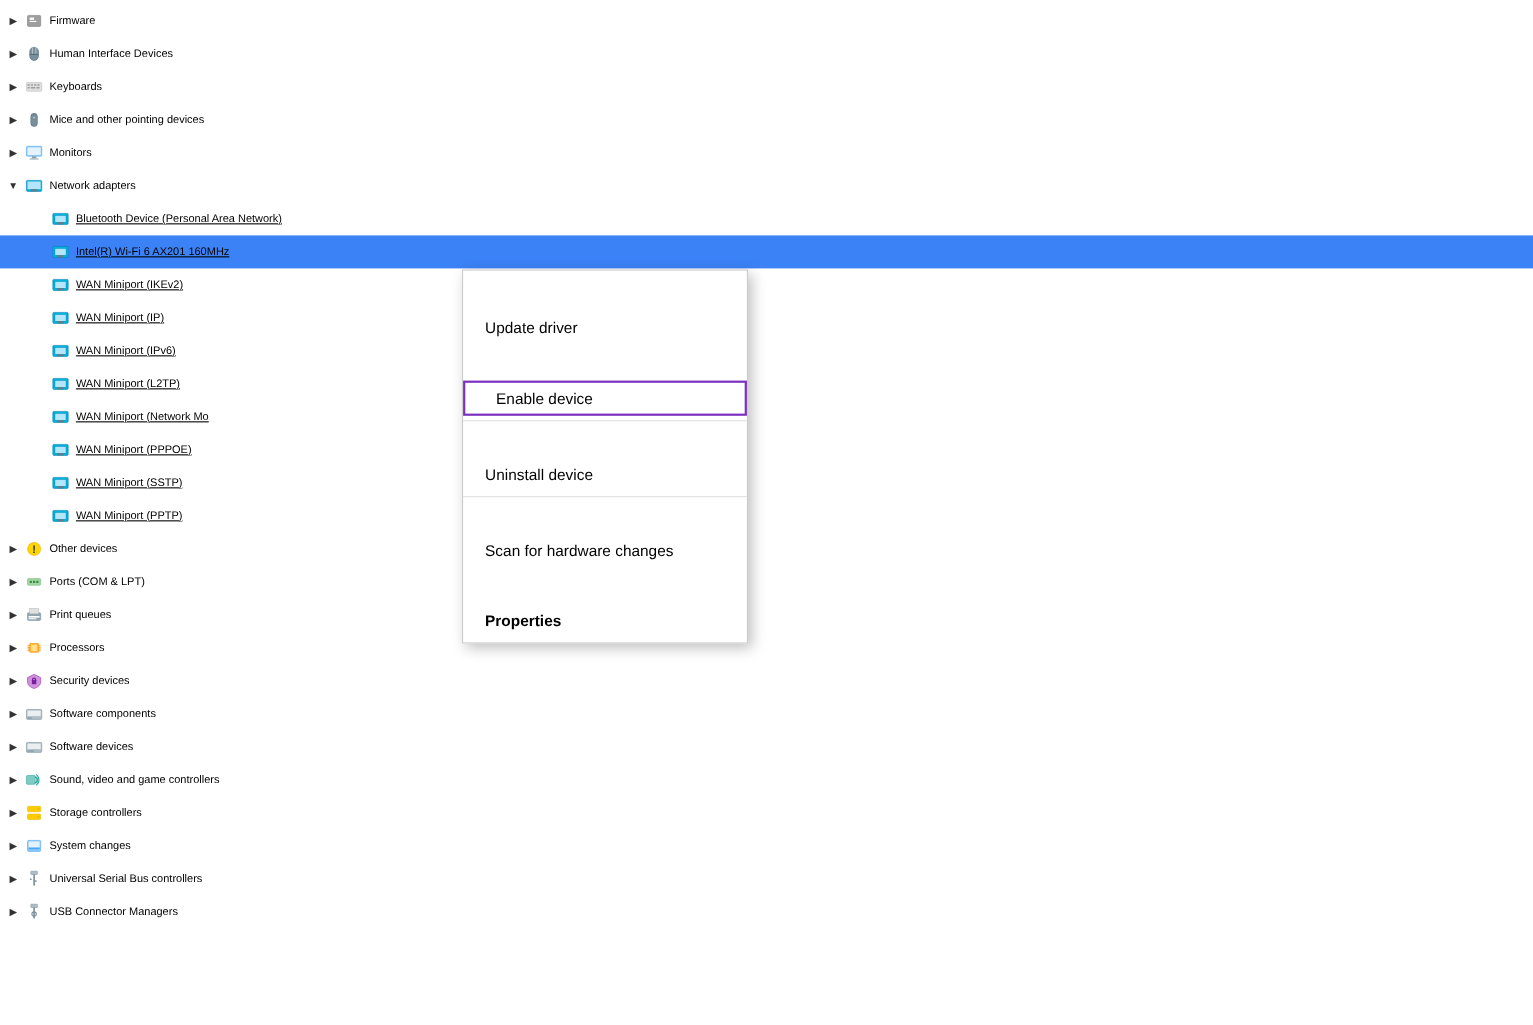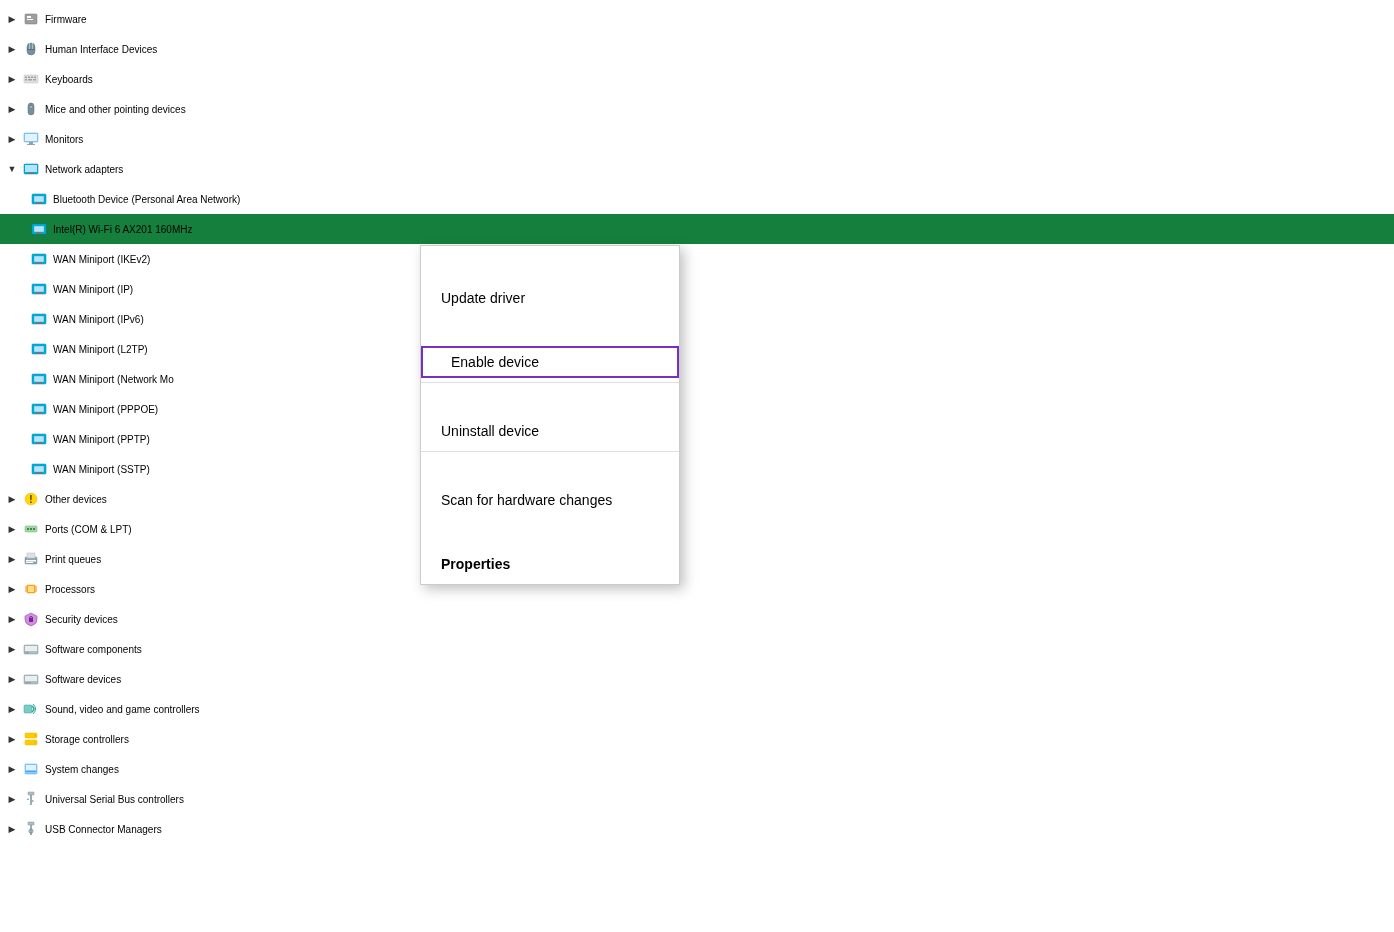--- a/index.html
+++ b/index.html
@@ -23,21 +23,21 @@
     .tree-item {
       display: flex;
       align-items: center;
       height: 30px;
       padding-left: 8px;
       cursor: pointer;
       white-space: nowrap;
     }
 
     .tree-item.selected {
-      background: #15803d;
+      background: #3b82f6;
     }
 
     .chevron {
       width: 16px;
       height: 16px;
       display: inline-flex;
       align-items: center;
       justify-content: center;
       margin-right: 2px;
       font-size: 9px;
@@ -58,21 +58,21 @@
       justify-content: center;
       flex-shrink: 0;
     }
 
     .label {
       font-size: 10px;
     }
 
     
     .indent-0 { padding-left: 4px; }
-    .indent-1 { padding-left: 12px; }
+    .indent-1 { padding-left: 28px; text-decoration: underline; }
 
     
     .context-menu {
       position: absolute;
       background: #ffffff;
       border: 1px solid #ccc;
       box-shadow: 4px 4px 12px rgba(0,0,0,0.25);
       min-width: 260px;
       z-index: 100;
       padding: 4px 0;
@@ -275,32 +275,32 @@
     </div>
     <div class="tree-item indent-1">
       <span class="chevron none"></span>
       <span class="icon">
         <svg viewBox="0 0 16 16" fill="none" xmlns="http://www.w3.org/2000/svg">
     <rect x="1" y="3" width="14" height="10" rx="1" fill="#00b4d8" stroke="#007ab8" stroke-width="0.5"></rect>
     <rect x="3" y="5" width="10" height="6" fill="#b3e5fc" stroke="#007ab8" stroke-width="0.3"></rect>
     <rect x="5" y="11" width="6" height="2" fill="#607d8b"></rect>
   </svg>
       </span>
+      <span class="label">WAN Miniport (SSTP)</span>
+    </div>
+    <div class="tree-item indent-1">
+      <span class="chevron none"></span>
+      <span class="icon">
+        <svg viewBox="0 0 16 16" fill="none" xmlns="http://www.w3.org/2000/svg">
+    <rect x="1" y="3" width="14" height="10" rx="1" fill="#00b4d8" stroke="#007ab8" stroke-width="0.5"></rect>
+    <rect x="3" y="5" width="10" height="6" fill="#b3e5fc" stroke="#007ab8" stroke-width="0.3"></rect>
+    <rect x="5" y="11" width="6" height="2" fill="#607d8b"></rect>
+  </svg>
+      </span>
       <span class="label">WAN Miniport (PPTP)</span>
-    </div>
-    <div class="tree-item indent-1">
-      <span class="chevron none"></span>
-      <span class="icon">
-        <svg viewBox="0 0 16 16" fill="none" xmlns="http://www.w3.org/2000/svg">
-    <rect x="1" y="3" width="14" height="10" rx="1" fill="#00b4d8" stroke="#007ab8" stroke-width="0.5"></rect>
-    <rect x="3" y="5" width="10" height="6" fill="#b3e5fc" stroke="#007ab8" stroke-width="0.3"></rect>
-    <rect x="5" y="11" width="6" height="2" fill="#607d8b"></rect>
-  </svg>
-      </span>
-      <span class="label">WAN Miniport (SSTP)</span>
     </div>
     <div class="tree-item indent-0">
       <span class="chevron closed"></span>
       <span class="icon">
         <svg viewBox="0 0 16 16">
           <circle cx="8" cy="8" r="6" fill="#ffd600" stroke="#f9a825" stroke-width="0.5"></circle>
           <text x="8" y="12" text-anchor="middle" font-size="10" font-weight="bold" fill="#333">!</text>
         </svg>
       </span>
       <span class="label">Other devices</span>

